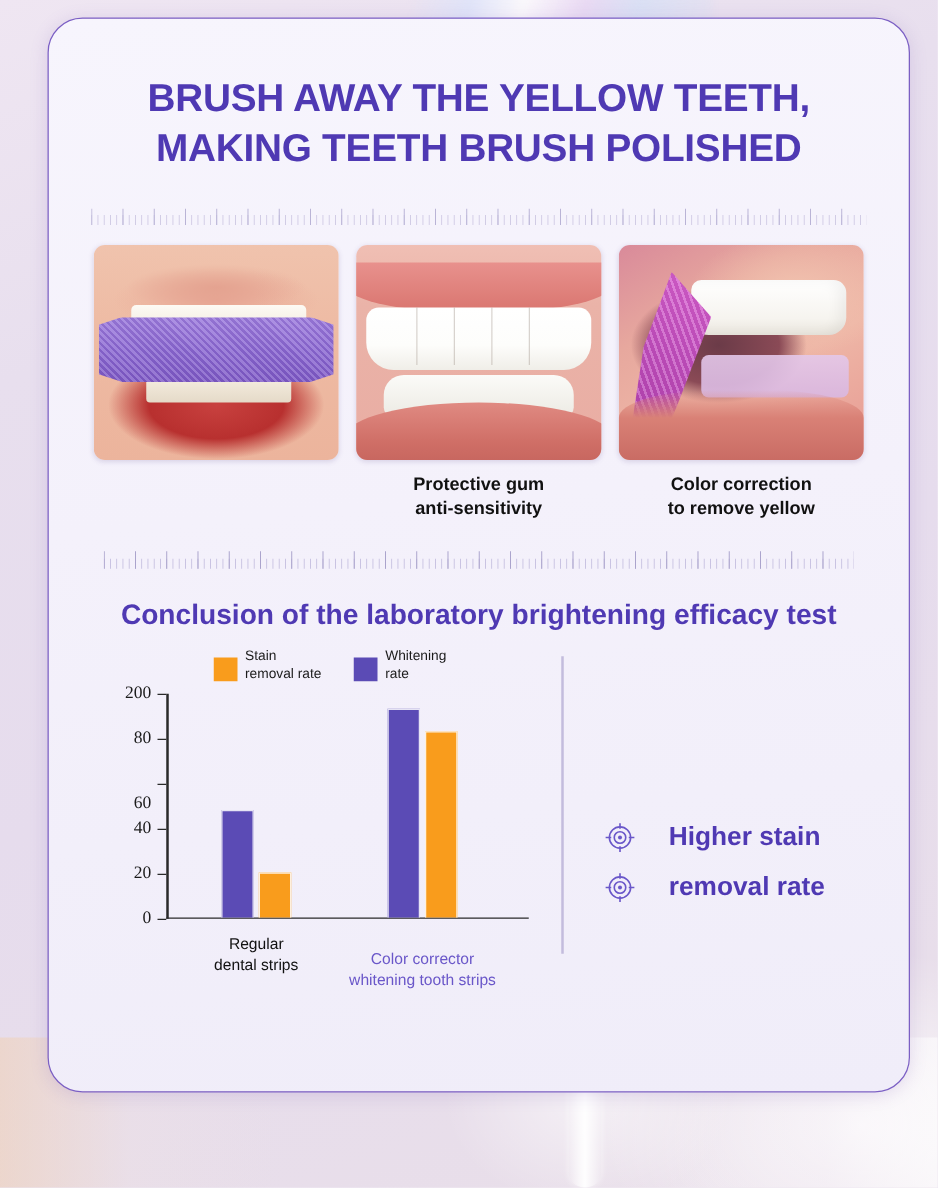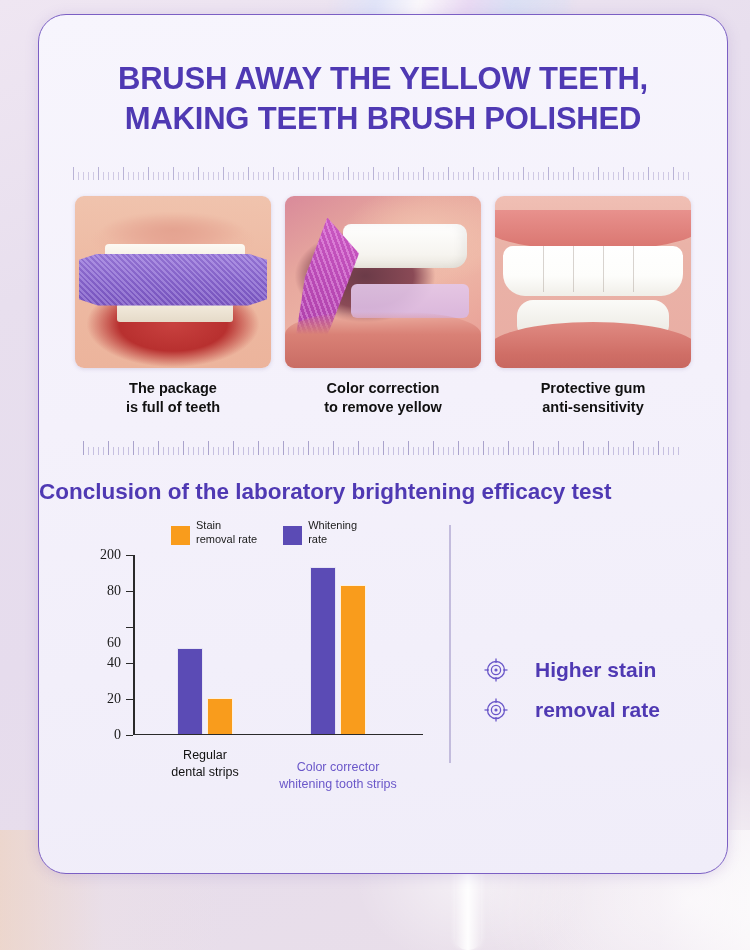--- a/index.html
+++ b/index.html
@@ -247,20 +247,21 @@
     color: #111111;
     font-size: 14.5px;
     font-weight: bold;
     line-height: 1.34;
   }
   .caption .line { display: block; }
 
   
   #section-title {
     margin-top: 24px;
+    text-align: center;
     color: #4f39b3;
     font-size: 22.5px;
     font-weight: bold;
   }
 
   
   #chart-area {
     position: relative;
     margin: 14px auto 0;
     width: 640px;
@@ -376,55 +377,51 @@
   <div class="ruler top"></div>
 
   <div id="photo-row">
 
     <div class="photo-cell">
       <div class="photo p1">
         <div class="lip-top"></div>
         <div class="teeth-upper"></div>
         <div class="teeth-lower"></div>
         <div class="strip"></div>
-      </div>
-      <div class="caption">
-        <span class="line">The package</span>
-        <span class="line">is full of teeth</span>
-      </div>
-    </div>
-
-    <div class="photo-cell">
-      <div class="photo p2">
-        <div class="mouth-dark"></div>
-        <div class="teeth-white"></div>
-        <div class="teeth-tint"></div>
-        <div class="strip-peel"></div>
-        <div class="lip-bottom"></div>
-      </div>
-      <div class="caption">
-        <span class="line">Color correction</span>
-        <span class="line">to remove yellow</span>
       </div>
     </div>
 
     <div class="photo-cell">
       <div class="photo p3">
         <div class="lip-upper"></div>
         <div class="row-upper"></div>
         <div class="gapline" style="left:48px"></div>
         <div class="gapline" style="left:78px"></div>
         <div class="gapline" style="left:108px"></div>
         <div class="gapline" style="left:138px"></div>
         <div class="row-lower"></div>
         <div class="lip-lower"></div>
       </div>
       <div class="caption">
         <span class="line">Protective gum</span>
         <span class="line">anti-sensitivity</span>
+      </div>
+    </div>
+
+    <div class="photo-cell">
+      <div class="photo p2">
+        <div class="mouth-dark"></div>
+        <div class="teeth-white"></div>
+        <div class="teeth-tint"></div>
+        <div class="strip-peel"></div>
+        <div class="lip-bottom"></div>
+      </div>
+      <div class="caption">
+        <span class="line">Color correction</span>
+        <span class="line">to remove yellow</span>
       </div>
     </div>
 
   </div>
 
   <div class="ruler bottom"></div>
 
   <h2 id="section-title">Conclusion of the laboratory brightening efficacy test</h2>
 
   <div id="chart-area">

